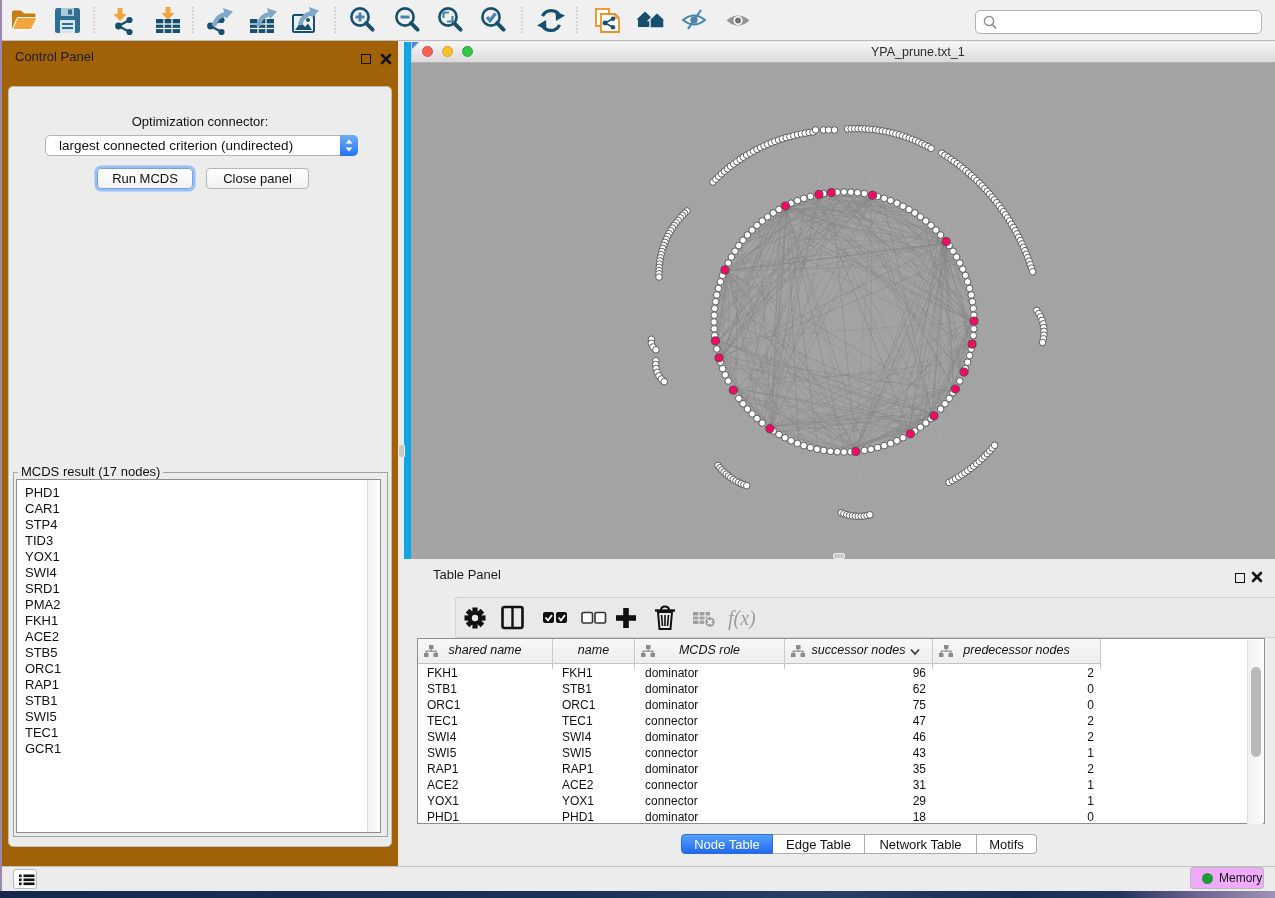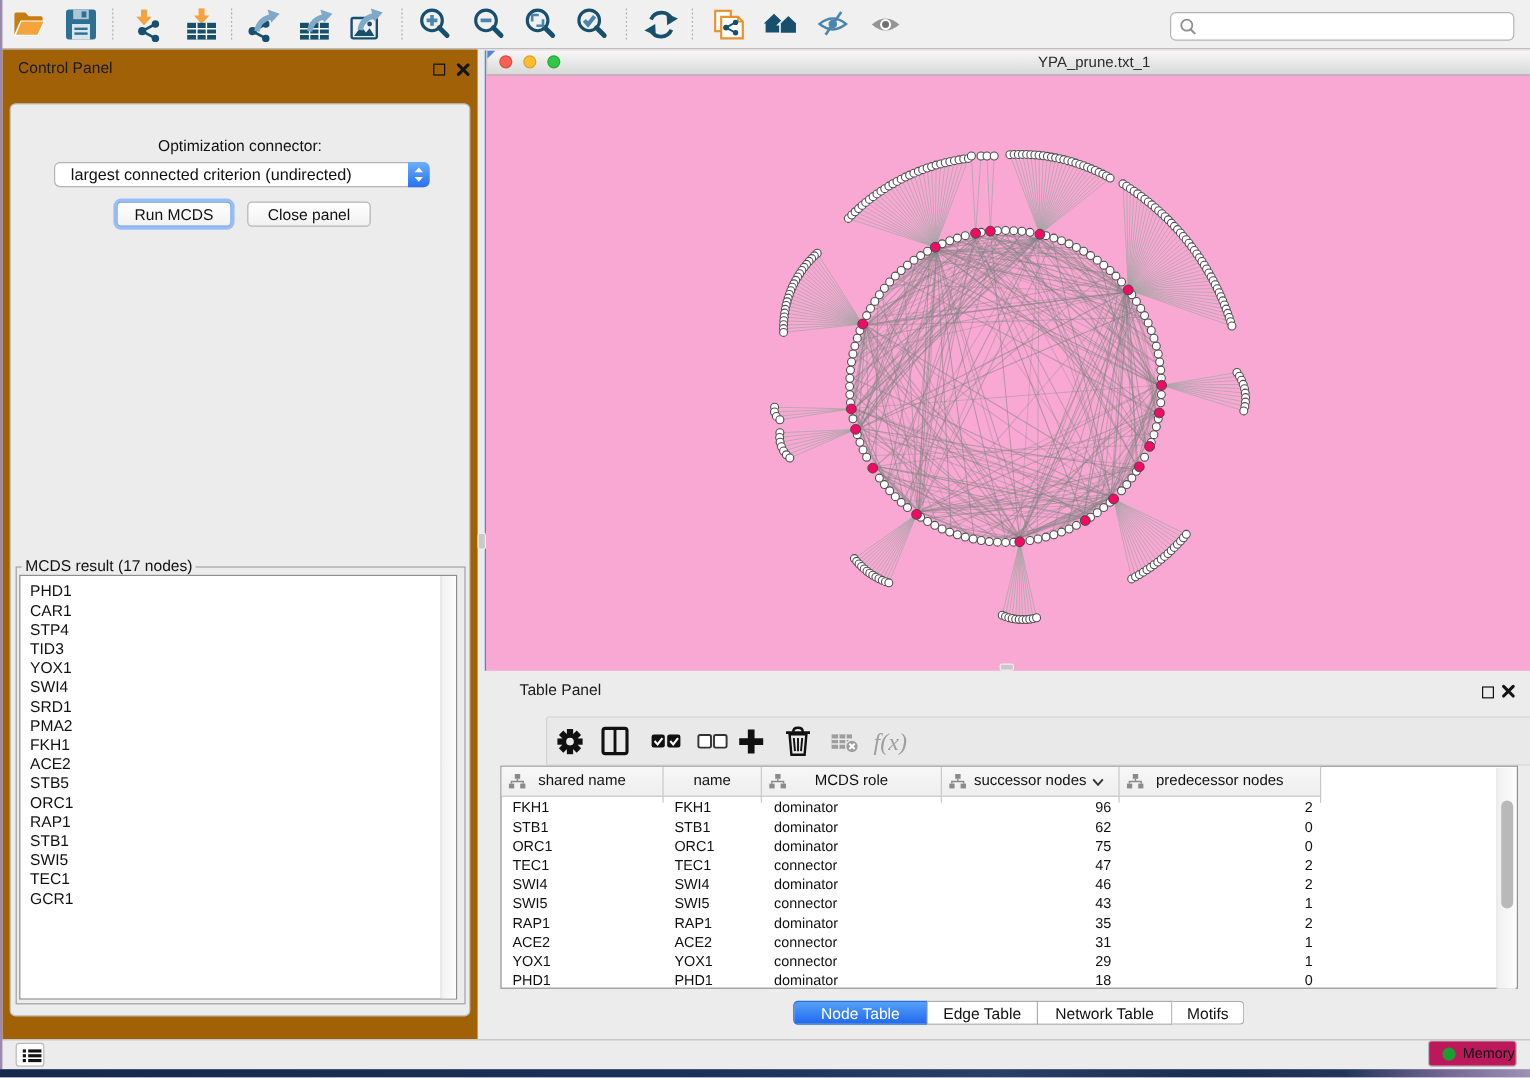--- a/index.html
+++ b/index.html
@@ -37,46 +37,46 @@
 #runbtn { left:95px; top:127px; width:96px; box-shadow:0 0 0 2.5px rgba(125,175,248,0.75); border-color:#71a3e3; }
 #closebtn { left:204px; top:127px; width:103px; }
 
 #fieldset { position:absolute; left:11px; top:431px; width:375px; height:365px; border:1px solid #a2a2a2; }
 #fieldlegend { position:absolute; left:16px; top:423px; background:#ececec; padding:0 3px; font-size:13px; color:#111; }
 #mlist { position:absolute; left:14px; top:438px; width:365px; height:354px; background:#fff; border:1px solid #8f8f8f; }
 #mlist .items { position:absolute; left:8px; top:5px; font-size:13px; color:#111; line-height:16px; white-space:pre; }
 #mlist .sb { position:absolute; right:0; top:0; width:13px; height:100%; border-left:1px solid #dcdcdc; background:linear-gradient(90deg,#f2f2f2,#fcfcfc); }
 
 
-#netpanel { left:404px; top:42px; width:871px; height:517px; background:#f9a8d4; border-left:1px solid #0ea5e9; }
+#netpanel { left:404px; top:42px; width:871px; height:517px; background:#a3a3a3; border-left:7px solid #0ea5e9; }
 #vhandle { position:absolute; left:398px; top:444px; width:7px; height:14px; background:#c9c9c9; border:1px solid #efefef; border-radius:2px; z-index:20; }
 #hhandle { position:absolute; left:833px; top:553px; width:12px; height:6px; background:#c9c9c9; border:1px solid #efefef; border-radius:2px; z-index:20; }
 #nettitle { position:absolute; left:0; top:0; width:871px; height:21px;
   background:linear-gradient(#f7f7f7,#d9d9d9); border-bottom:1px solid #b0b0b0; border-left:1px solid #ccc; }
 #nettitle .t { position:absolute; left:459px; top:3px; font-size:12.5px; color:#2c2c2c; }
 .tl { position:absolute; top:3.5px; width:11px; height:11px; border-radius:50%; }
 
 
 #tpanel { left:404px; top:560px; width:871px; height:306px; background:#ececec; }
 #tpanel .title { position:absolute; left:29px; top:7px; font-size:13px; color:#1b1b1b; }
 #ttoolbar { position:absolute; left:14px; top:37px; width:845px; height:41px; background:#e9e9e9; border:1px solid #d2d2d2; border-radius:2px;margin-left:37px; }
 #tbox { position:absolute; left:13px; top:78px; width:848px; height:186px; background:#fff; border:1px solid #8f8f8f; }
 #thead { position:absolute; left:0; top:0; width:683px; height:25px; background:linear-gradient(#f7f7f7,#eeeeee); border-bottom:1px solid #c3c3c3; }
-.hcol { position:absolute; top:0; height:30px; border-right:1px solid #c9c9c9; font-size:12.5px; color:#111; }
+.hcol { position:absolute; top:0; height:30px; border-right:1px solid #c9c9c9; font-size:12.5px; color:#111;font-style:italic; }
 .hcol .lbl { position:absolute; width:100%; text-align:center; top:4px; }
 .hico { position:absolute; left:6px; top:6px; }
 .trow { position:absolute; font-size:12px; color:#111; height:16px; line-height:16px; }
 #tsb { position:absolute; right:1px; top:1px; width:16px; height:184px; background:linear-gradient(90deg,#f0f0f0,#fcfcfc); border-left:1px solid #e0e0e0; }
 #tsb .thumb { position:absolute; left:3px; top:27px; width:10px; height:90px; background:#b9b9b9; border-radius:5px; }
 #btabs { position:absolute; left:257px; top:274px; height:20px; display:flex; }
 
 
 #statusbar { left:0; top:866px; width:1275px; height:25px; background:#ececec; border-top:1px solid #c0c0c0; }
 #listbtn { position:absolute; left:13px; top:2px; width:24px; height:20px; background:#fdfdfd; border:1px solid #b9b9b9; border-radius:3px; }
-#membtn { position:absolute; left:1190px; top:0px; width:74px; height:22px; background:#be185d; border:1px solid #b9b9b9; border-radius:3px; font-size:12px; color:#111; }
+#membtn { position:absolute; left:1190px; top:0px; width:74px; height:22px; background:#f0abfc; border:1px solid #b9b9b9; border-radius:3px; font-size:12px; color:#111; }
 </style>
 </head>
 <body>
 <div class="abs" id="toolbar">
     <svg width="1275" height="41" viewBox="0 0 1275 41" style="position:absolute;left:0;top:0;">
 <path d="M12 29 V12 q0-1.5 1.5-1.5 h7.5 l3 3 h10 q1.5 0 1.5 1.5 V19 H16 Z" fill="#c87d10"></path>
 <path d="M12.5 29.5 L17.5 17.5 h19.5 L31.5 29.5 Z" fill="#f5a33c" stroke="#fff" stroke-width="1"></path>
 <rect x="55" y="8" width="25" height="25" rx="2.5" fill="#2e6f94"></rect>
 <rect x="61" y="8" width="13" height="8" fill="#aec7d6"></rect>
       <rect x="68" y="9.5" width="4" height="5" fill="#2e6f94"></rect>
@@ -1205,21 +1205,21 @@
 <div class="trow" style="left:9px; top:170px;">PHD1</div>
 <div class="trow" style="left:144px; top:170px;">PHD1</div>
 <div class="trow" style="left:227px; top:170px;">dominator</div>
 <div class="trow" style="left:367px; top:170px; width:141px; text-align:right;">18</div>
 <div class="trow" style="left:515px; top:170px; width:161px; text-align:right;">0</div>
     <div id="tsb">
         <div class="thumb"></div>
       </div>
   </div>
   <div id="btabs">
-    <div class="seg sel first" style="width:112px;">Node Table</div>
+    <div class="seg sel first" style="width:92px;margin-left:20px;">Node Table</div>
     <div class="seg" style="width:92px;">Edge Table</div>
     <div class="seg" style="width:112px;">Network Table</div>
     <div class="seg last" style="width:60px;">Motifs</div>
   </div>
 </div>
 
 <div class="abs" id="vhandle"></div>
 <div class="abs" id="hhandle"></div>
 <div class="abs" id="statusbar">
   <div id="listbtn">

